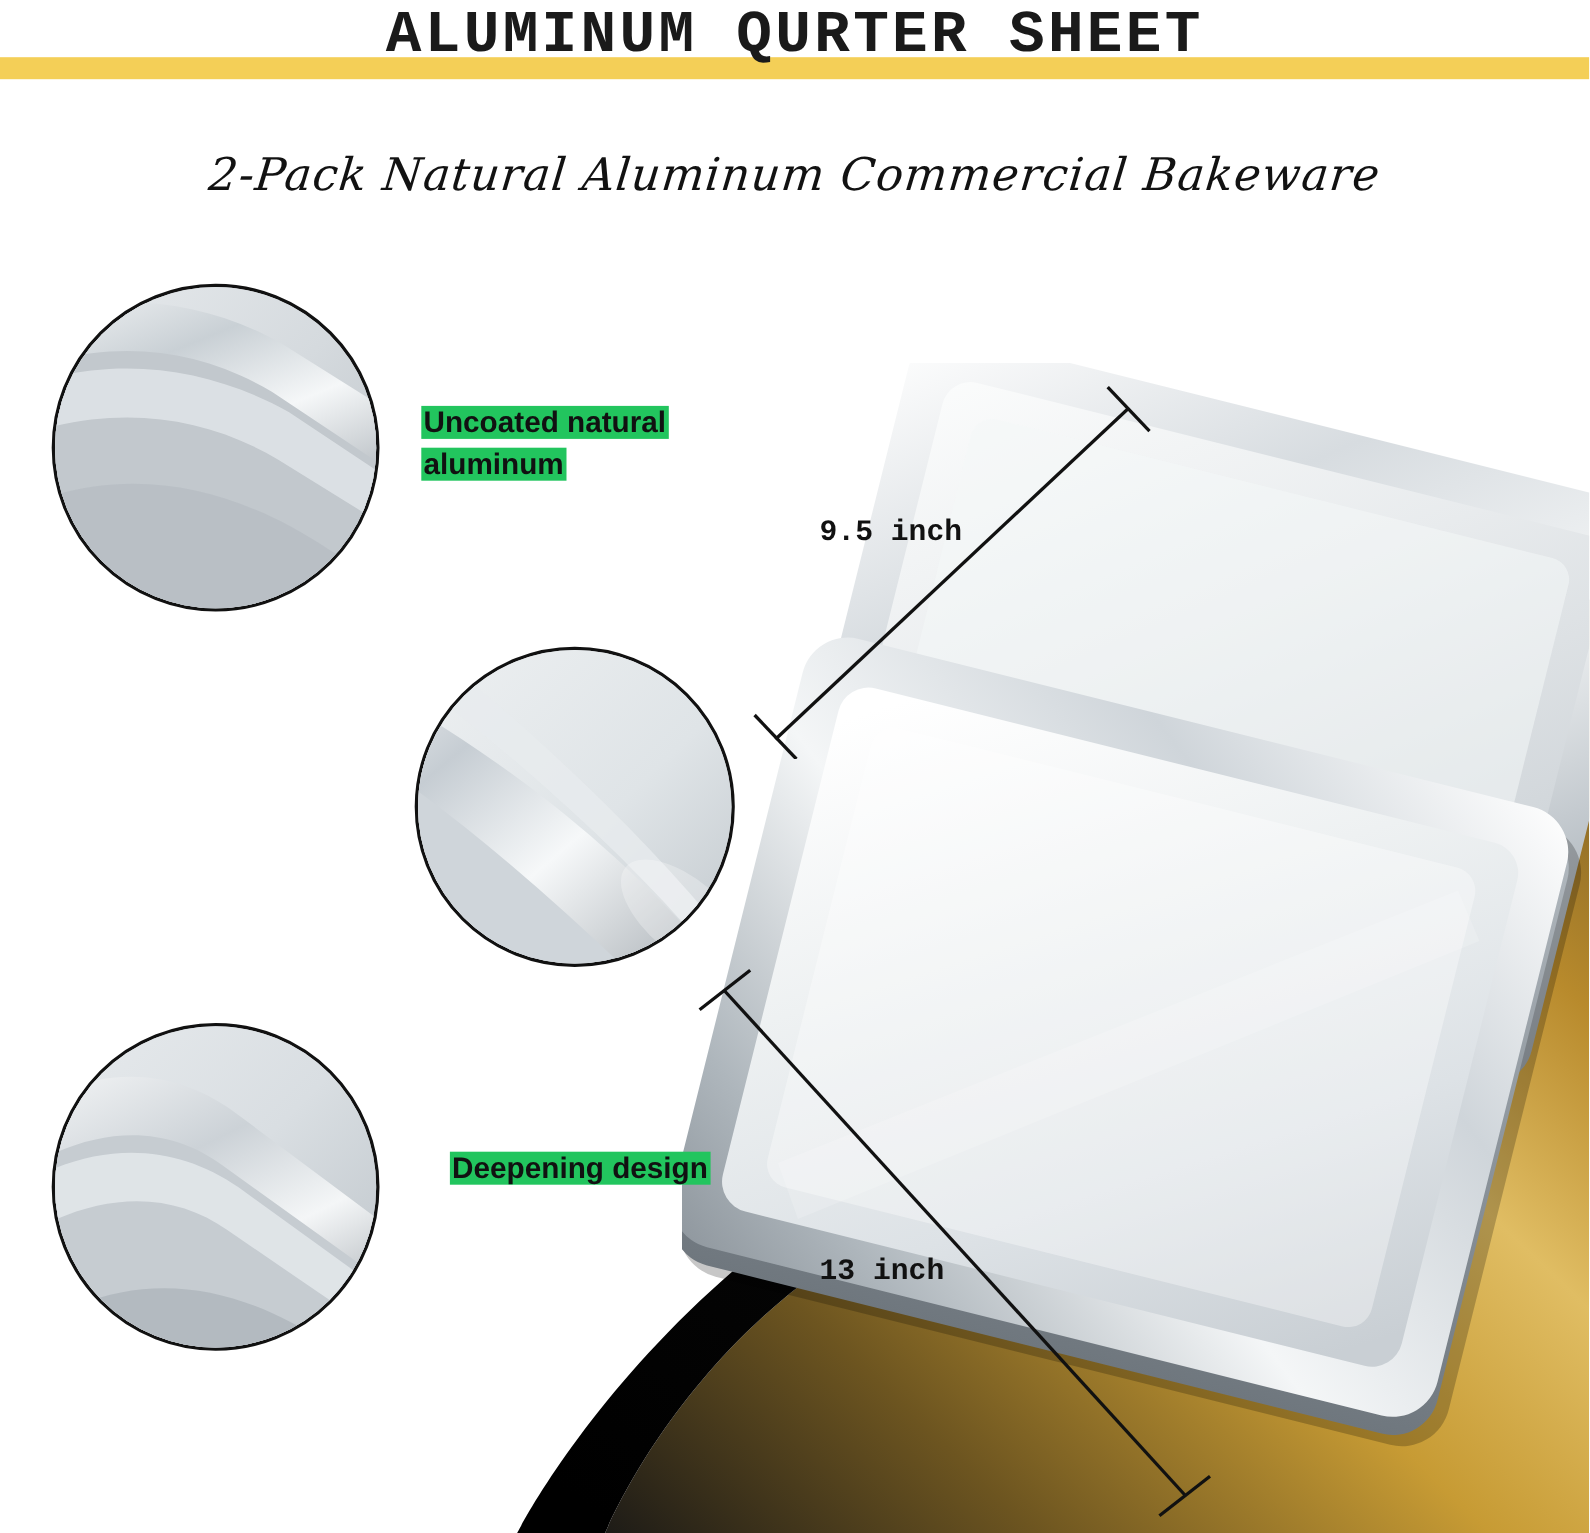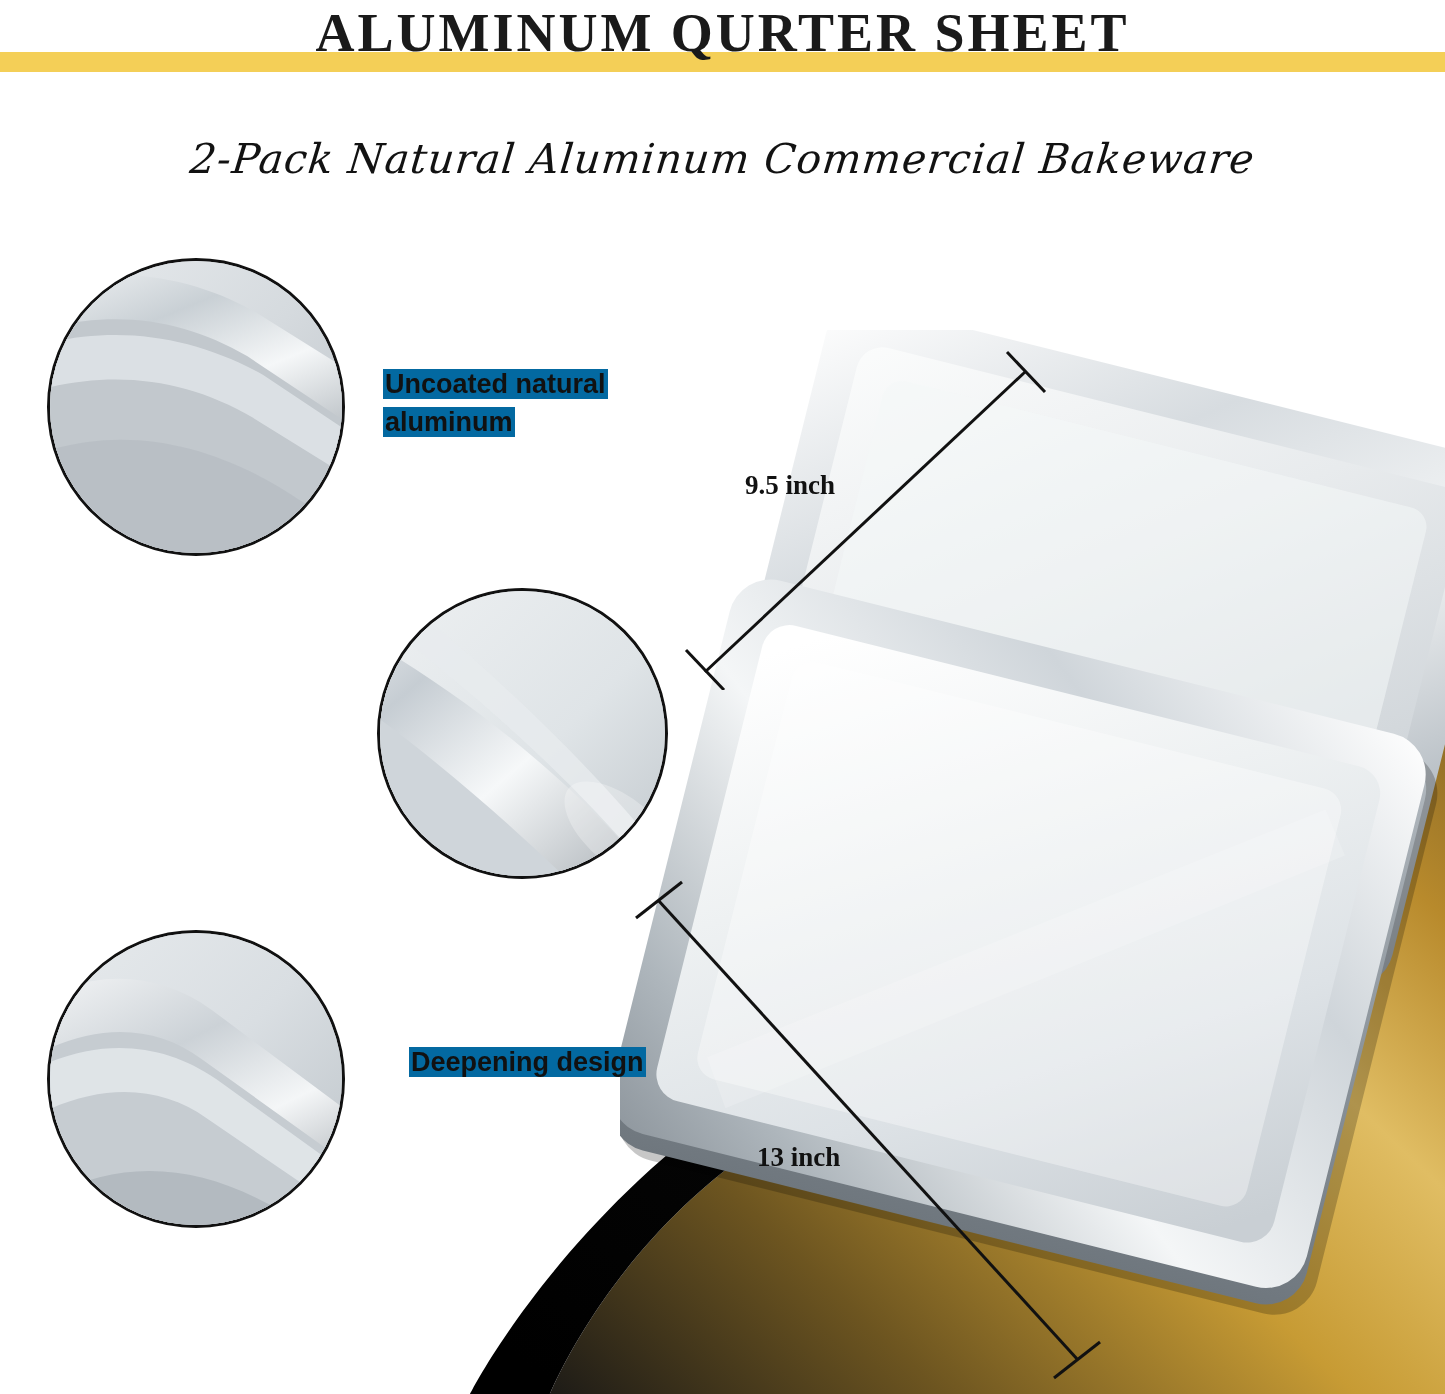--- a/index.html
+++ b/index.html
@@ -33,21 +33,21 @@
     width: 1445px;
     height: 20px;
     background: #f4cf57;
   }
   .title-text {
     position: absolute;
     left: 0;
     top: 2px;
     width: 1445px;
     text-align: center;
-    font-family: Liberation Serif, serif;
+    font-family: Liberation Mono, monospace;
     font-weight: bold;
     font-size: 54px;
     letter-spacing: 3px;
     color: #1a1a1a;
     white-space: nowrap;
   }
   .subtitle-text {
     position: absolute;
     left: 0;
     top: 135px;
@@ -98,40 +98,40 @@
   
   .feature-label {
     position: absolute;
     font-family: "Liberation Sans", sans-serif;
     font-weight: bold;
     font-size: 27px;
     color: #111111;
     line-height: 1.42;
   }
   .feature-label span.hl {
-    background: #0369a1;
+    background: #22c55e;
     box-decoration-break: clone;
     -webkit-box-decoration-break: clone;
     padding: 0 2px;
   }
   #label-uncoated { left: 383px; top: 365px; width: 330px; }
   #label-rim      { left: 96px;  top: 695px; width: 250px; }
   #label-deep     { left: 382px; top: 1043px; width: 330px; padding-left: 27px; }
 
   
   .dim-text {
     position: absolute;
-    font-family: Liberation Serif, serif;
+    font-family: Liberation Mono, monospace;
     font-weight: bold;
     font-size: 27px;
     color: #111111;
     white-space: nowrap;
   }
   #dim-width  { left: 745px; top: 470px; }
-  #dim-length { left: 745px; top: 1142px; margin-left: 12px; }
+  #dim-length { left: 745px; top: 1142px; }
 
   
   .pan-wrap {
     position: absolute;
   }
 </style>
 </head>
 <body>
 
 <div id="stage">

